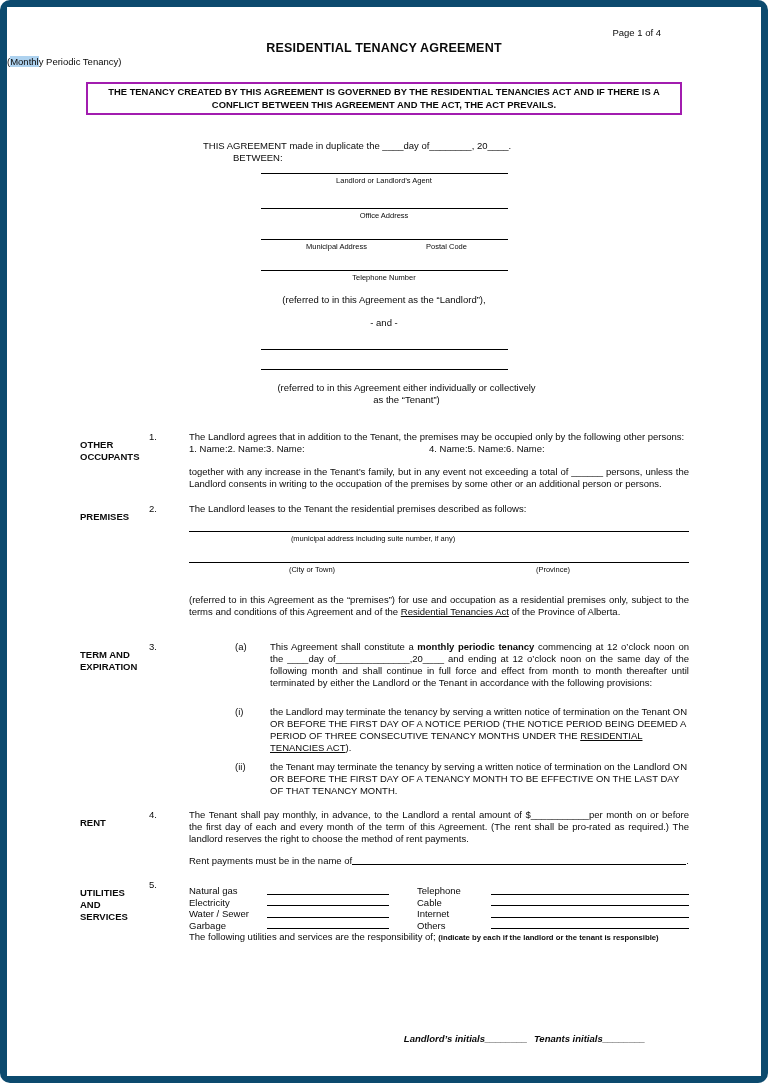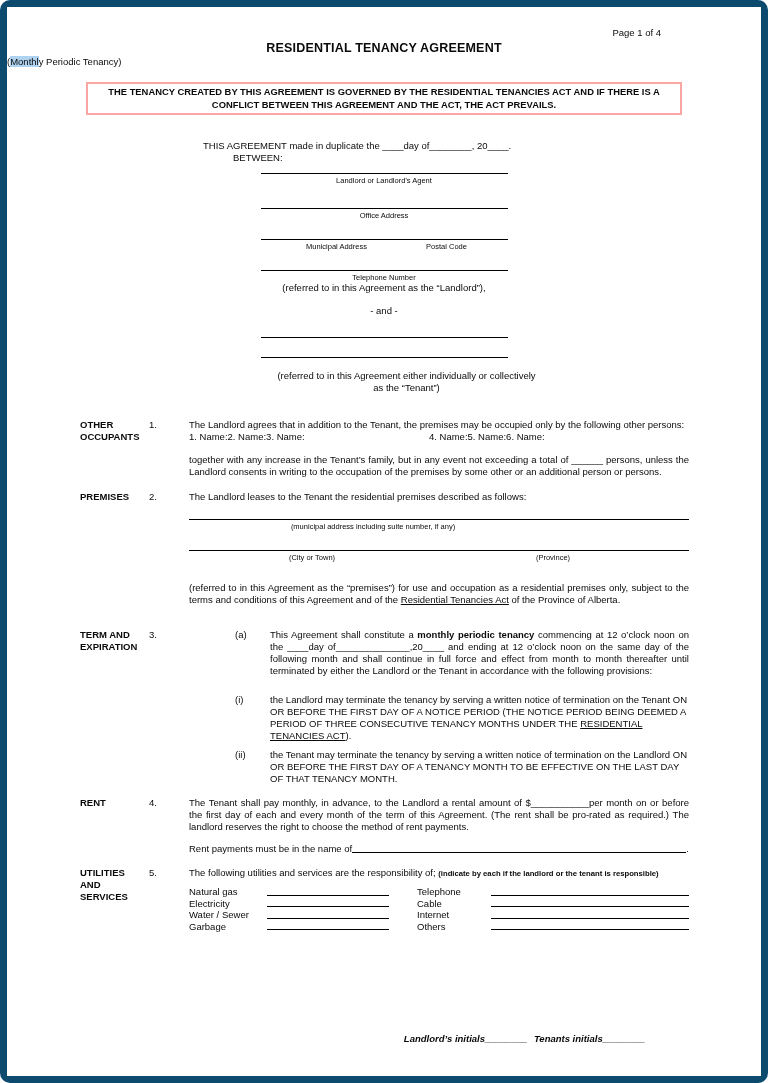--- a/index.html
+++ b/index.html
@@ -11,35 +11,35 @@
   }
   .page {
     position:absolute; left:7px; top:7px; width:754px; height:1069px;
     background:#fff; font-size:9.5px; line-height:12px;
   }
   .pageno { padding-top:20px; padding-right:100px; text-align:right; font-size:9.5px; }
   .title { margin-top:3px; text-align:center; font-size:12.5px; font-weight:bold; letter-spacing:.2px; }
   .subtitle { margin-top:2px; text-align:left; font-size:9.5px; }
   .hl { background:var(--highlight,#aed2ef); }
   .notice {
-    margin:14px auto 0 auto; width:596px; border:2px solid #fca5a5;
+    margin:14px auto 0 auto; width:596px; border:2px solid #a21caf;
     font-weight:bold; text-align:center; font-size:9.4px; line-height:12.5px; padding:2px 8px;
   }
   .made { margin-top:25px; padding-left:196px; }
   .between { padding-left:226px; }
   
   .fgroup { width:247px; margin:0 auto; }
   .fline { border-bottom:1px solid #000; height:0; }
   .flabels { position:relative; height:10px; margin-top:1px; font-size:7.5px; text-align:center; }
   .flabels .pos-a { position:absolute; left:76px; transform:translateX(-50%); white-space:nowrap; }
   .flabels .pos-b { position:absolute; left:186px; transform:translateX(-50%); white-space:nowrap; }
   .center { text-align:center; }
   
   .section { display:grid; grid-template-columns:69px 40px 1fr; padding-left:73px; padding-right:72px; }
-  .s-label { font-weight:bold; white-space:pre-line; }
+  .s-label { font-weight:bold; white-space:pre-line;margin-top:8px; }
   .just { text-align:justify; }
   .names { display:flex; margin-right:18px; }
   .ncol { display:flex; flex-direction:row; }
   .ncol1 { width:212px; margin-right:28px; }
   .ncol2 { flex:1; }
   .nrow { display:flex; height:12px; }
   .fill { flex:1; border-bottom:1px solid #000; margin-bottom:2px; }
   .sub { display:flex; margin-left:46px; }
   .sub .marker { width:35px; flex:0 0 35px; }
   .ul { text-decoration:underline; }
@@ -81,21 +81,21 @@
       <div class="flabels">
         <span class="pos-a">Municipal Address</span>
         <span class="pos-b">Postal Code</span>
       </div>
     </div>
     <div class="fgroup" style="margin-top:19px;">
       <div class="fline"></div>
       <div class="flabels"><span>Telephone Number</span></div>
     </div>
 
-    <div class="center" style="">(referred to in this Agreement as the “Landlord”),</div>
+    <div class="center" style="margin-top:12px;">(referred to in this Agreement as the “Landlord”),</div>
     <div class="center" style="margin-top:11px;">- and -</div>
 
     <div class="fgroup" style="margin-top:20px;">
       <div class="fline"></div>
     </div>
     <div class="fgroup" style="margin-top:19px;">
       <div class="fline"></div>
     </div>
 
     <div class="center" style="margin-top:12px;padding-left:45px;">
@@ -193,47 +193,47 @@
         </div>
       </div>
     </div>
 
     <div class="section" style="margin-top:12px;">
       <div class="s-label">UTILITIES
 AND
 SERVICES</div>
       <div class="s-num">5.</div>
       <div class="s-body">
+        <div style="margin-top:6px;">
+          <div class="urow">
+            <span class="u-label">Natural gas</span>
+              <span class="u-line"></span>
+            <span class="u-label2">Telephone</span>
+              <span class="u-line2"></span>
+          </div>
+          <div class="urow">
+            <span class="u-label">Electricity</span>
+              <span class="u-line"></span>
+            <span class="u-label2">Cable</span>
+              <span class="u-line2"></span>
+          </div>
+          <div class="urow">
+            <span class="u-label">Water / Sewer</span>
+              <span class="u-line"></span>
+            <span class="u-label2">Internet</span>
+              <span class="u-line2"></span>
+          </div>
+          <div class="urow">
+            <span class="u-label">Garbage</span>
+              <span class="u-line"></span>
+            <span class="u-label2">Others</span>
+              <span class="u-line2"></span>
+          </div>
+        </div>
         <div><span>The following utilities and services are the responsibility of; </span><span class="tinyb">(indicate by each if the landlord or the tenant is responsible)</span></div>
-        <div style="margin-top:6px;">
-          <div class="urow">
-            <span class="u-label">Natural gas</span>
-              <span class="u-line"></span>
-            <span class="u-label2">Telephone</span>
-              <span class="u-line2"></span>
-          </div>
-          <div class="urow">
-            <span class="u-label">Electricity</span>
-              <span class="u-line"></span>
-            <span class="u-label2">Cable</span>
-              <span class="u-line2"></span>
-          </div>
-          <div class="urow">
-            <span class="u-label">Water / Sewer</span>
-              <span class="u-line"></span>
-            <span class="u-label2">Internet</span>
-              <span class="u-line2"></span>
-          </div>
-          <div class="urow">
-            <span class="u-label">Garbage</span>
-              <span class="u-line"></span>
-            <span class="u-label2">Others</span>
-              <span class="u-line2"></span>
-          </div>
-        </div>
       </div>
     </div>
 
     <div class="footer">
       <span>Landlord’s initials</span><span>________</span>
       <span style="margin-left:4px;">Tenants initials</span><span>________</span>
     </div>
 
   </div>
 </div>

